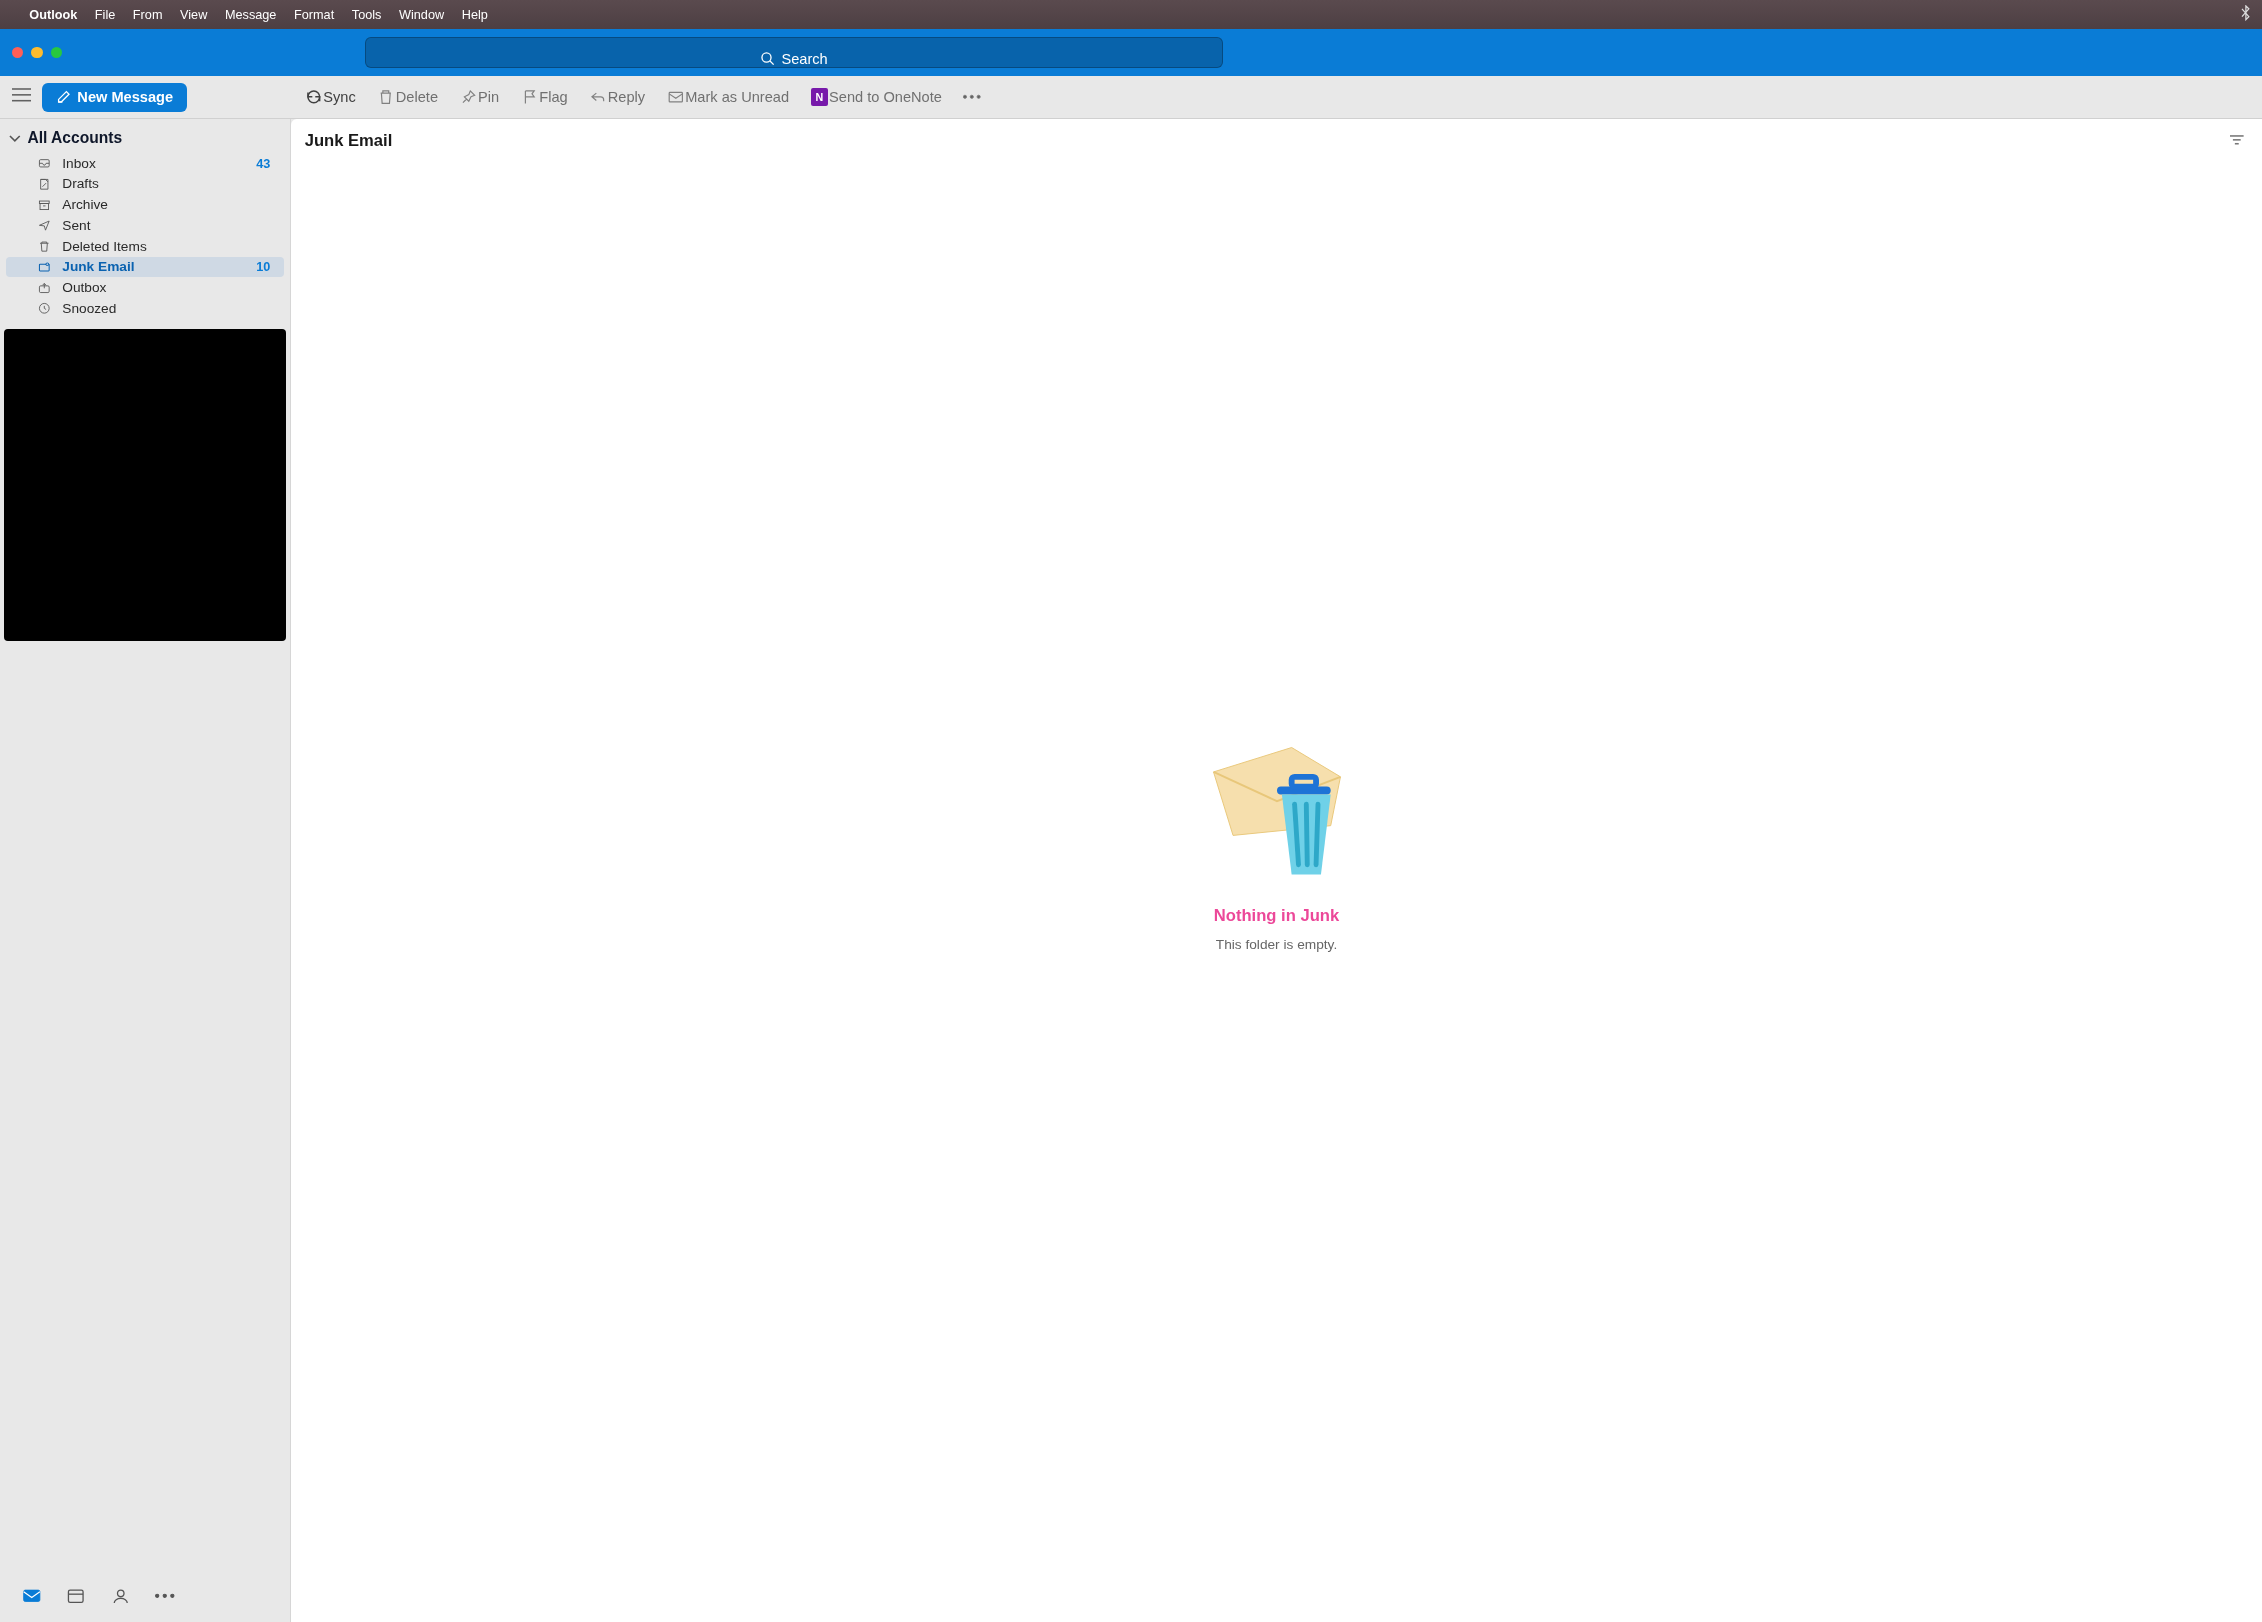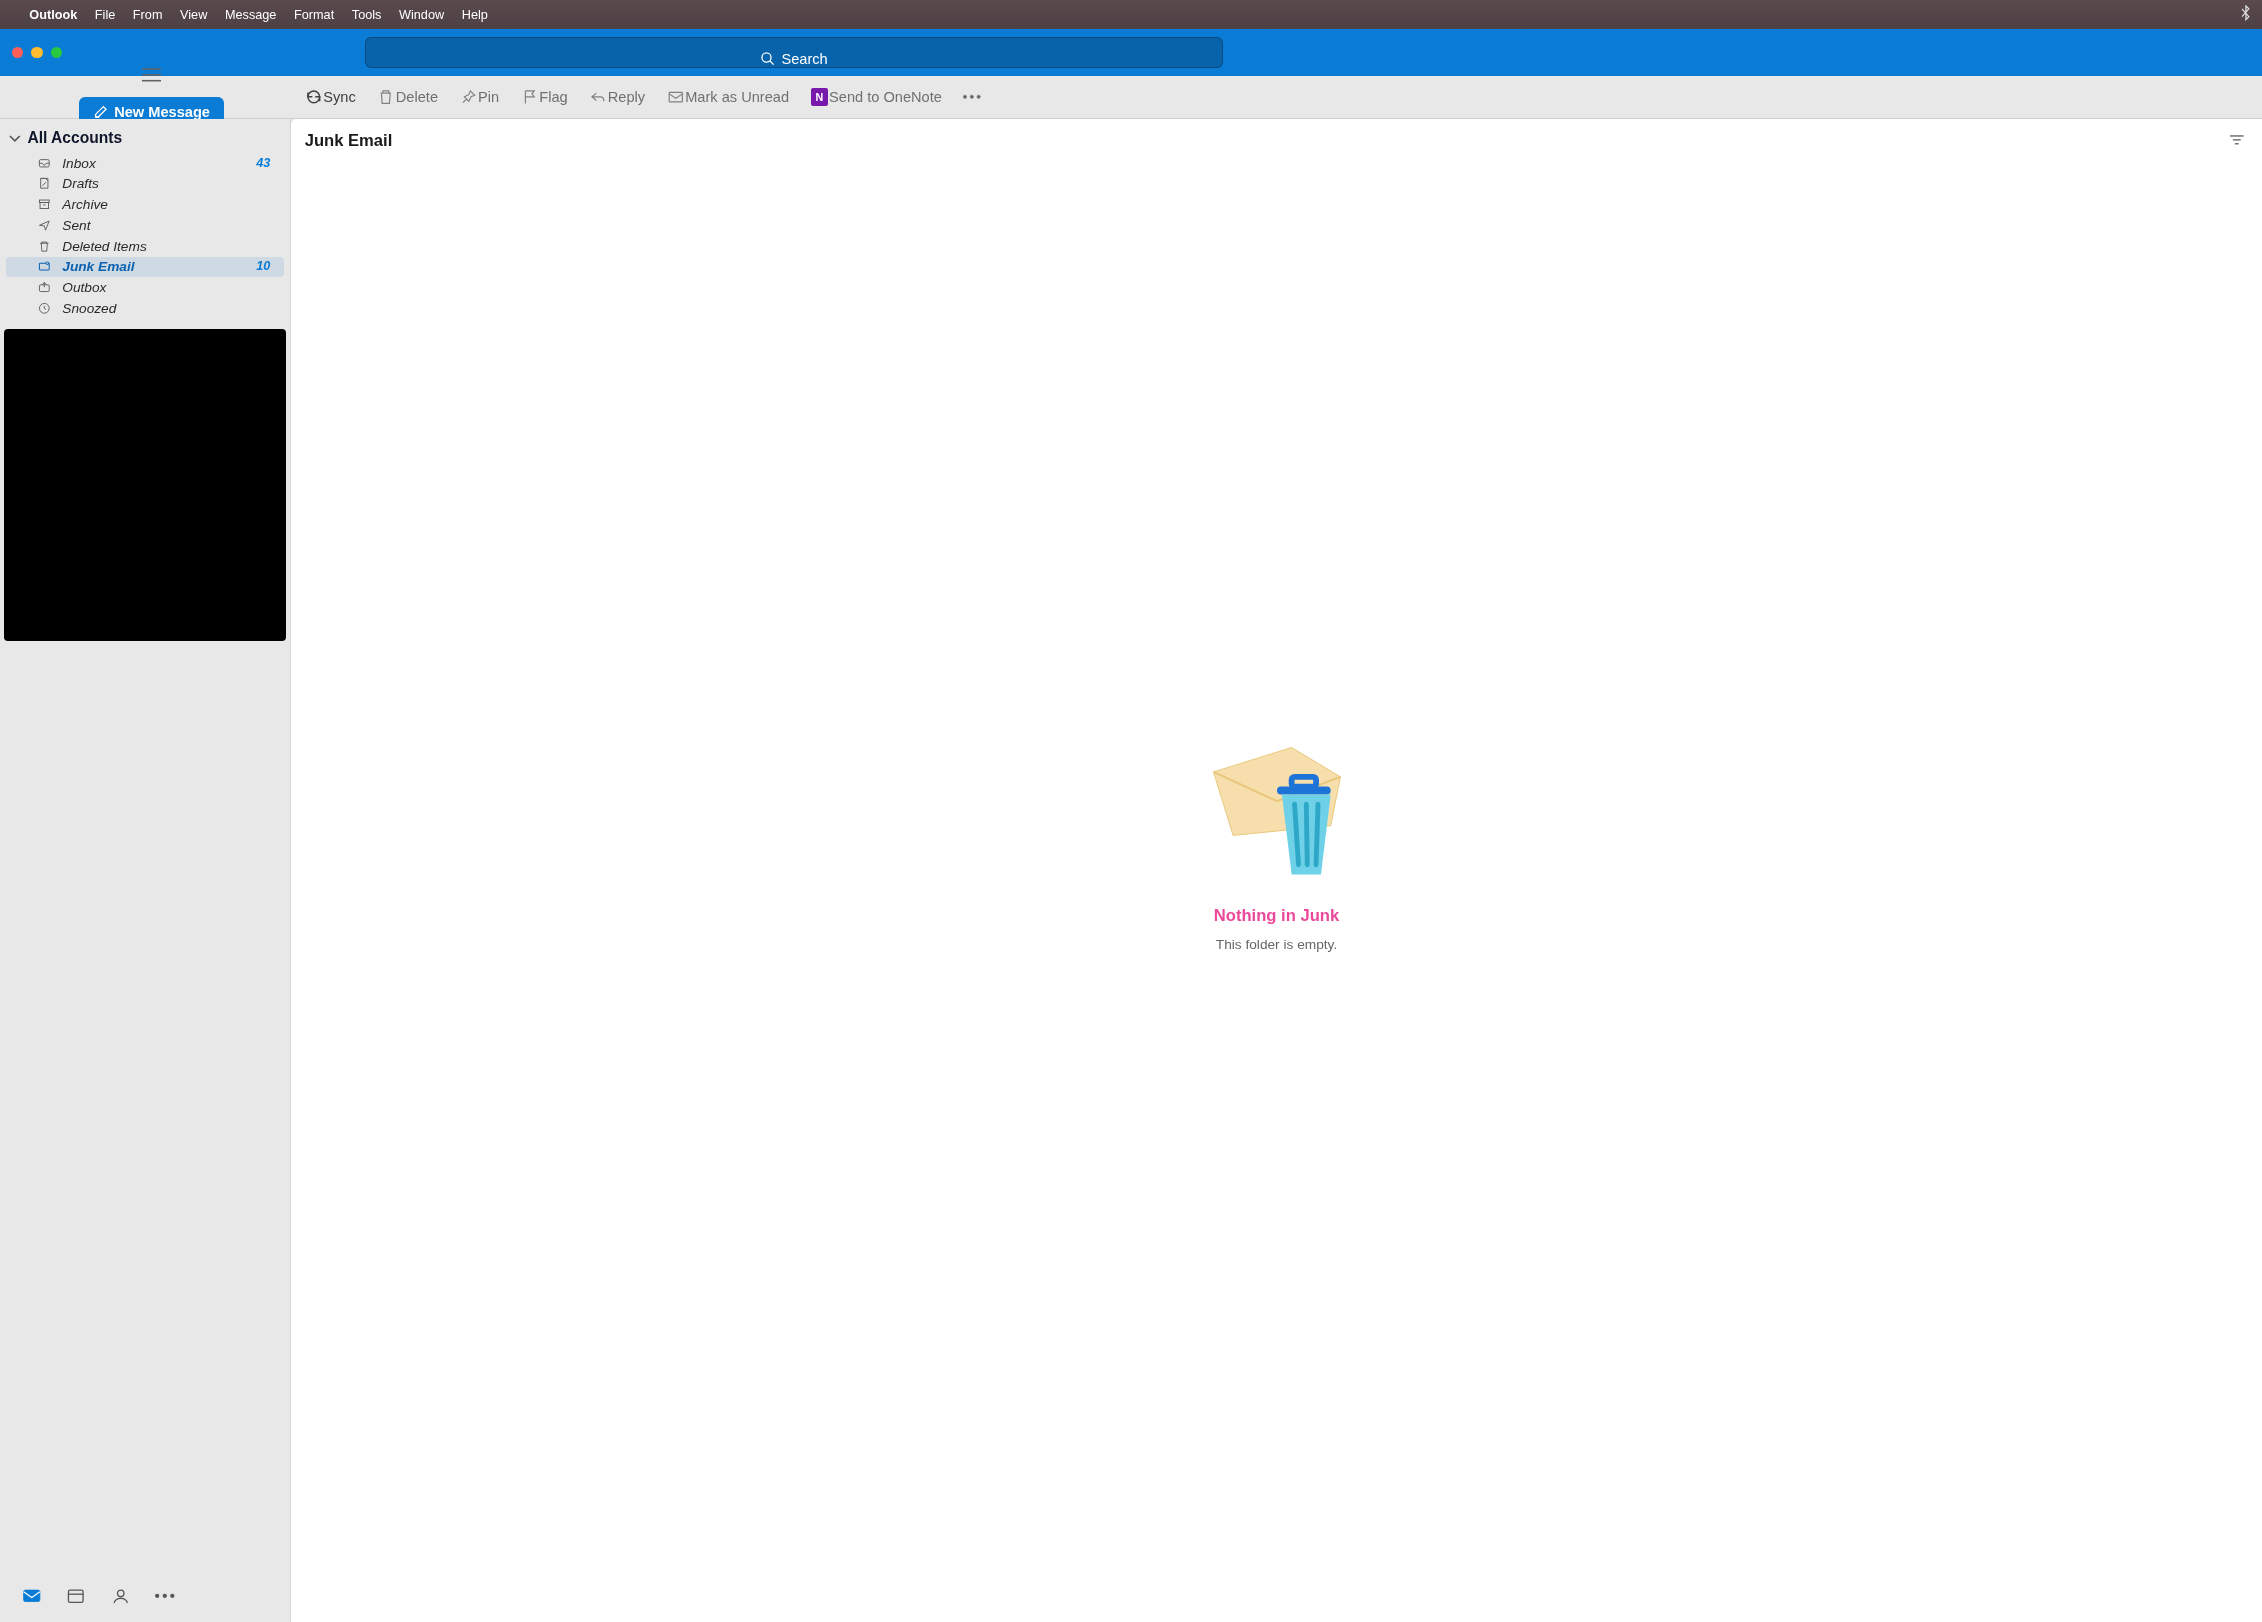--- a/index.html
+++ b/index.html
@@ -60,21 +60,20 @@
       display: flex;
       align-items: center;
       border-bottom: 1px solid #d0d0d0;
     }
     .toolbar-left {
       width: 291px;
       display: flex;
       align-items: center;
       padding-left: 11.7px;
       gap: 11px;
-      flex-direction: column;
     }
     .hamburger svg { width: 19.5px; height: 13.7px; stroke: #616161; }
     .new-message-btn {
       background: #0a7cd6;
       color: #fff;
       border: none;
       border-radius: 5.9px;
       height: 29px;
       padding: 0 13.7px;
       font-size: 14.6px;
@@ -135,28 +134,27 @@
       padding: 3.9px 9.8px 5.9px 7.8px;
       font-size: 15.6px;
       font-weight: 700;
       color: #0f172a;
     }
     .accounts-header svg { width: 13.7px; height: 9.8px; stroke: #555; fill: none; }
 
     .folder-list { list-style: none; }
     .folder-item {
       display: flex;
-      align-items: flex-start;
+      align-items: flex-end;
       gap: 9.8px;
       padding: 2.9px 13.7px 2.9px 31px;
       font-size: 13.7px;
       color: #2a2a2a;
       border-radius: 3.9px;
       margin: 0 5.9px;
-      font-style: italic;
     }
     .folder-item .ficon { width: 15.6px; display: flex; justify-content: center; }
     .folder-item .ficon svg { width: 14.6px; height: 14.6px; stroke: #5a5a5a; fill: none; }
     .folder-item .count { margin-left: auto; color: #0a7cd6; font-weight: 600; font-size: 12.7px; }
     .folder-item.selected {
       background: #cfd9e4;
       color: #0a62b0;
       font-weight: 600;
     }
     .folder-item.selected .ficon svg { stroke: #0a62b0; }

